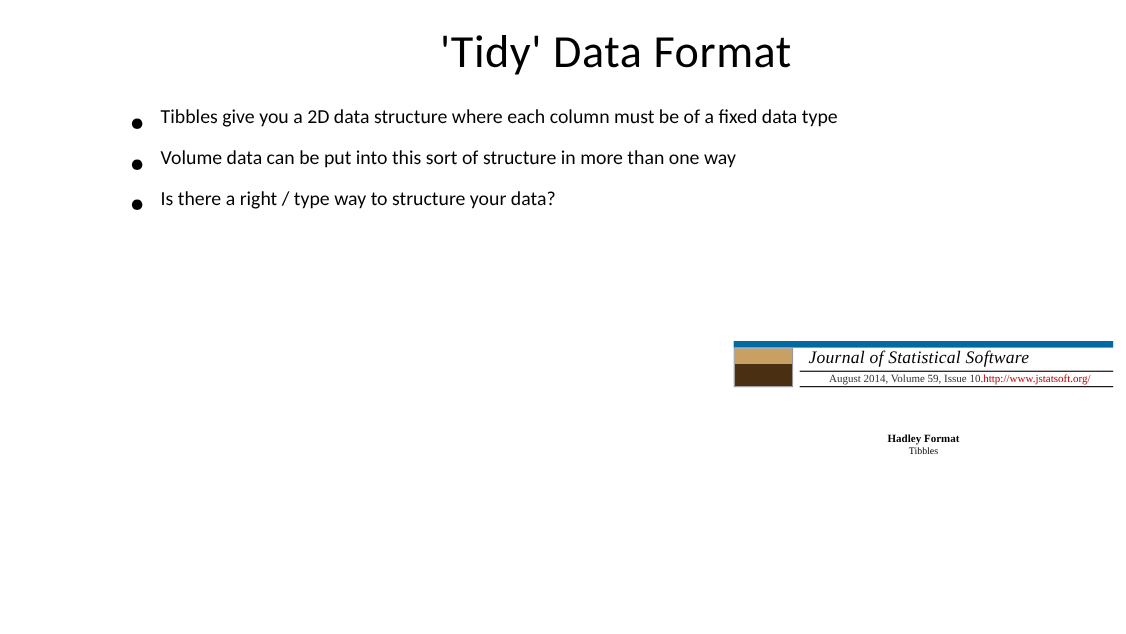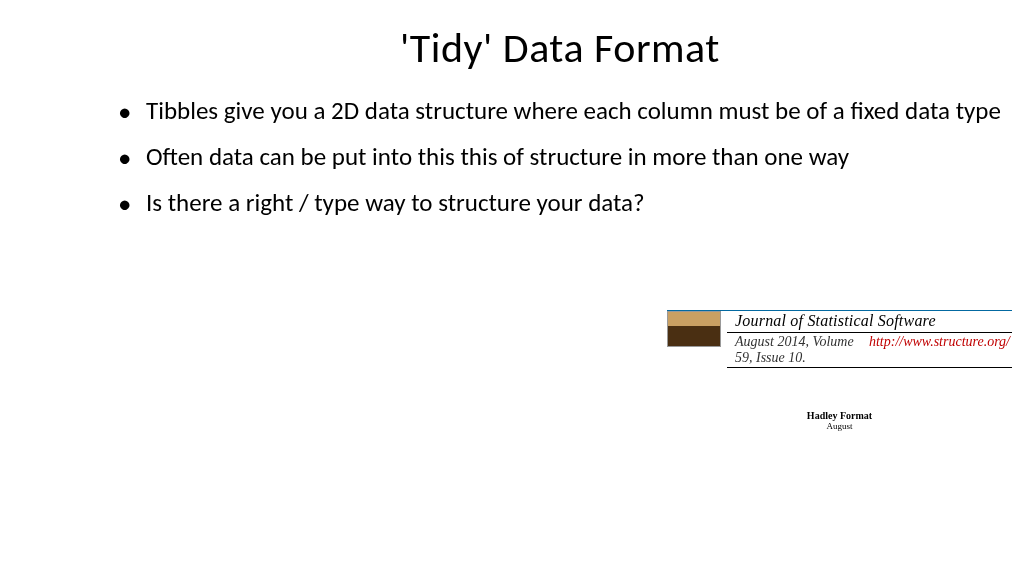--- a/index.html
+++ b/index.html
@@ -30,21 +30,21 @@
   .body {
     padding: 10px 50px 0 70px;
   }
   ul.bullets {
     margin: 0;
     padding: 0;
     list-style: none;
   }
   ul.bullets > li {
     position: relative;
-    font-size: 25px;
+    font-size: 18px;
     line-height: 1.28;
     padding-left: 28px;
     margin-bottom: 14px;
   }
   ul.bullets > li::before {
     content: "•";
     position: absolute;
     left: 0;
     top: 0;
     font-size: 27px;
@@ -55,21 +55,21 @@
 
   .paper-clip {
     position: absolute;
     right: 60px;
     top: 310px;
     width: 345px;
   }
   .paper-header {
     display: flex;
     align-items: stretch;
-    border-top: 1px solid #0369a1;
+    border-top: 6px solid #0369a1;
   }
   .paper-thumb {
     width: 54px;
     height: 36px;
     background: linear-gradient(#c9a063 0%, #c9a063 42%, #4a2f12 42%, #4a2f12 100%);
     flex: 0 0 auto;
     border: 1px solid #999;
     box-sizing: border-box;
   }
   .paper-title-block {
@@ -83,22 +83,21 @@
     font-size: 16px;
     color: #000;
     border-bottom: 1px solid #000;
     padding: 1px 2px 2px 8px;
     letter-spacing: 0.2px;
   }
   .paper-meta {
     display: flex;
     justify-content: center;
     font-family: Georgia, serif;
-    font-style: italic;
-    font-size: 14px;
+    font-size: 10px;
     padding: 1px 2px 1px 8px;
     border-bottom: 1px solid #000;
     color: #333;
   }
   .paper-meta .url {
     color: #c00000;
   }
   .paper-article {
     margin-top: 42px;
     text-align: center;
@@ -120,36 +119,36 @@
 </head>
 <body>
 
 <div class="slide">
 
   <div class="title">'Tidy' Data Format</div>
 
   <div class="body">
     <ul class="bullets">
       <li>Tibbles give you a 2D data structure where each column must be of a fixed data type</li>
-      <li>Often data can be put into this this of structure in more than one way</li>
+      <li>Volume data can be put into this sort of structure in more than one way</li>
       <li>Is there a right / type way to structure your data?</li>
     </ul>
     <div class="gap"></div>
   </div>
 
   <div class="paper-clip">
     <div class="paper-header">
       <div class="paper-thumb"></div>
       <div class="paper-title-block">
         <div class="paper-journal">Journal of Statistical Software</div>
         <div class="paper-meta">
           <span>August 2014, Volume 59, Issue 10.</span>
-          <span class="url">http://www.structure.org/</span>
+          <span class="url">http://www.jstatsoft.org/</span>
         </div>
       </div>
     </div>
     <div class="paper-article">
       <div class="paper-author">Hadley Format</div>
-      <div class="paper-affil">August</div>
+      <div class="paper-affil">Tibbles</div>
     </div>
   </div>
 
 </div>
 
 </body></html>

